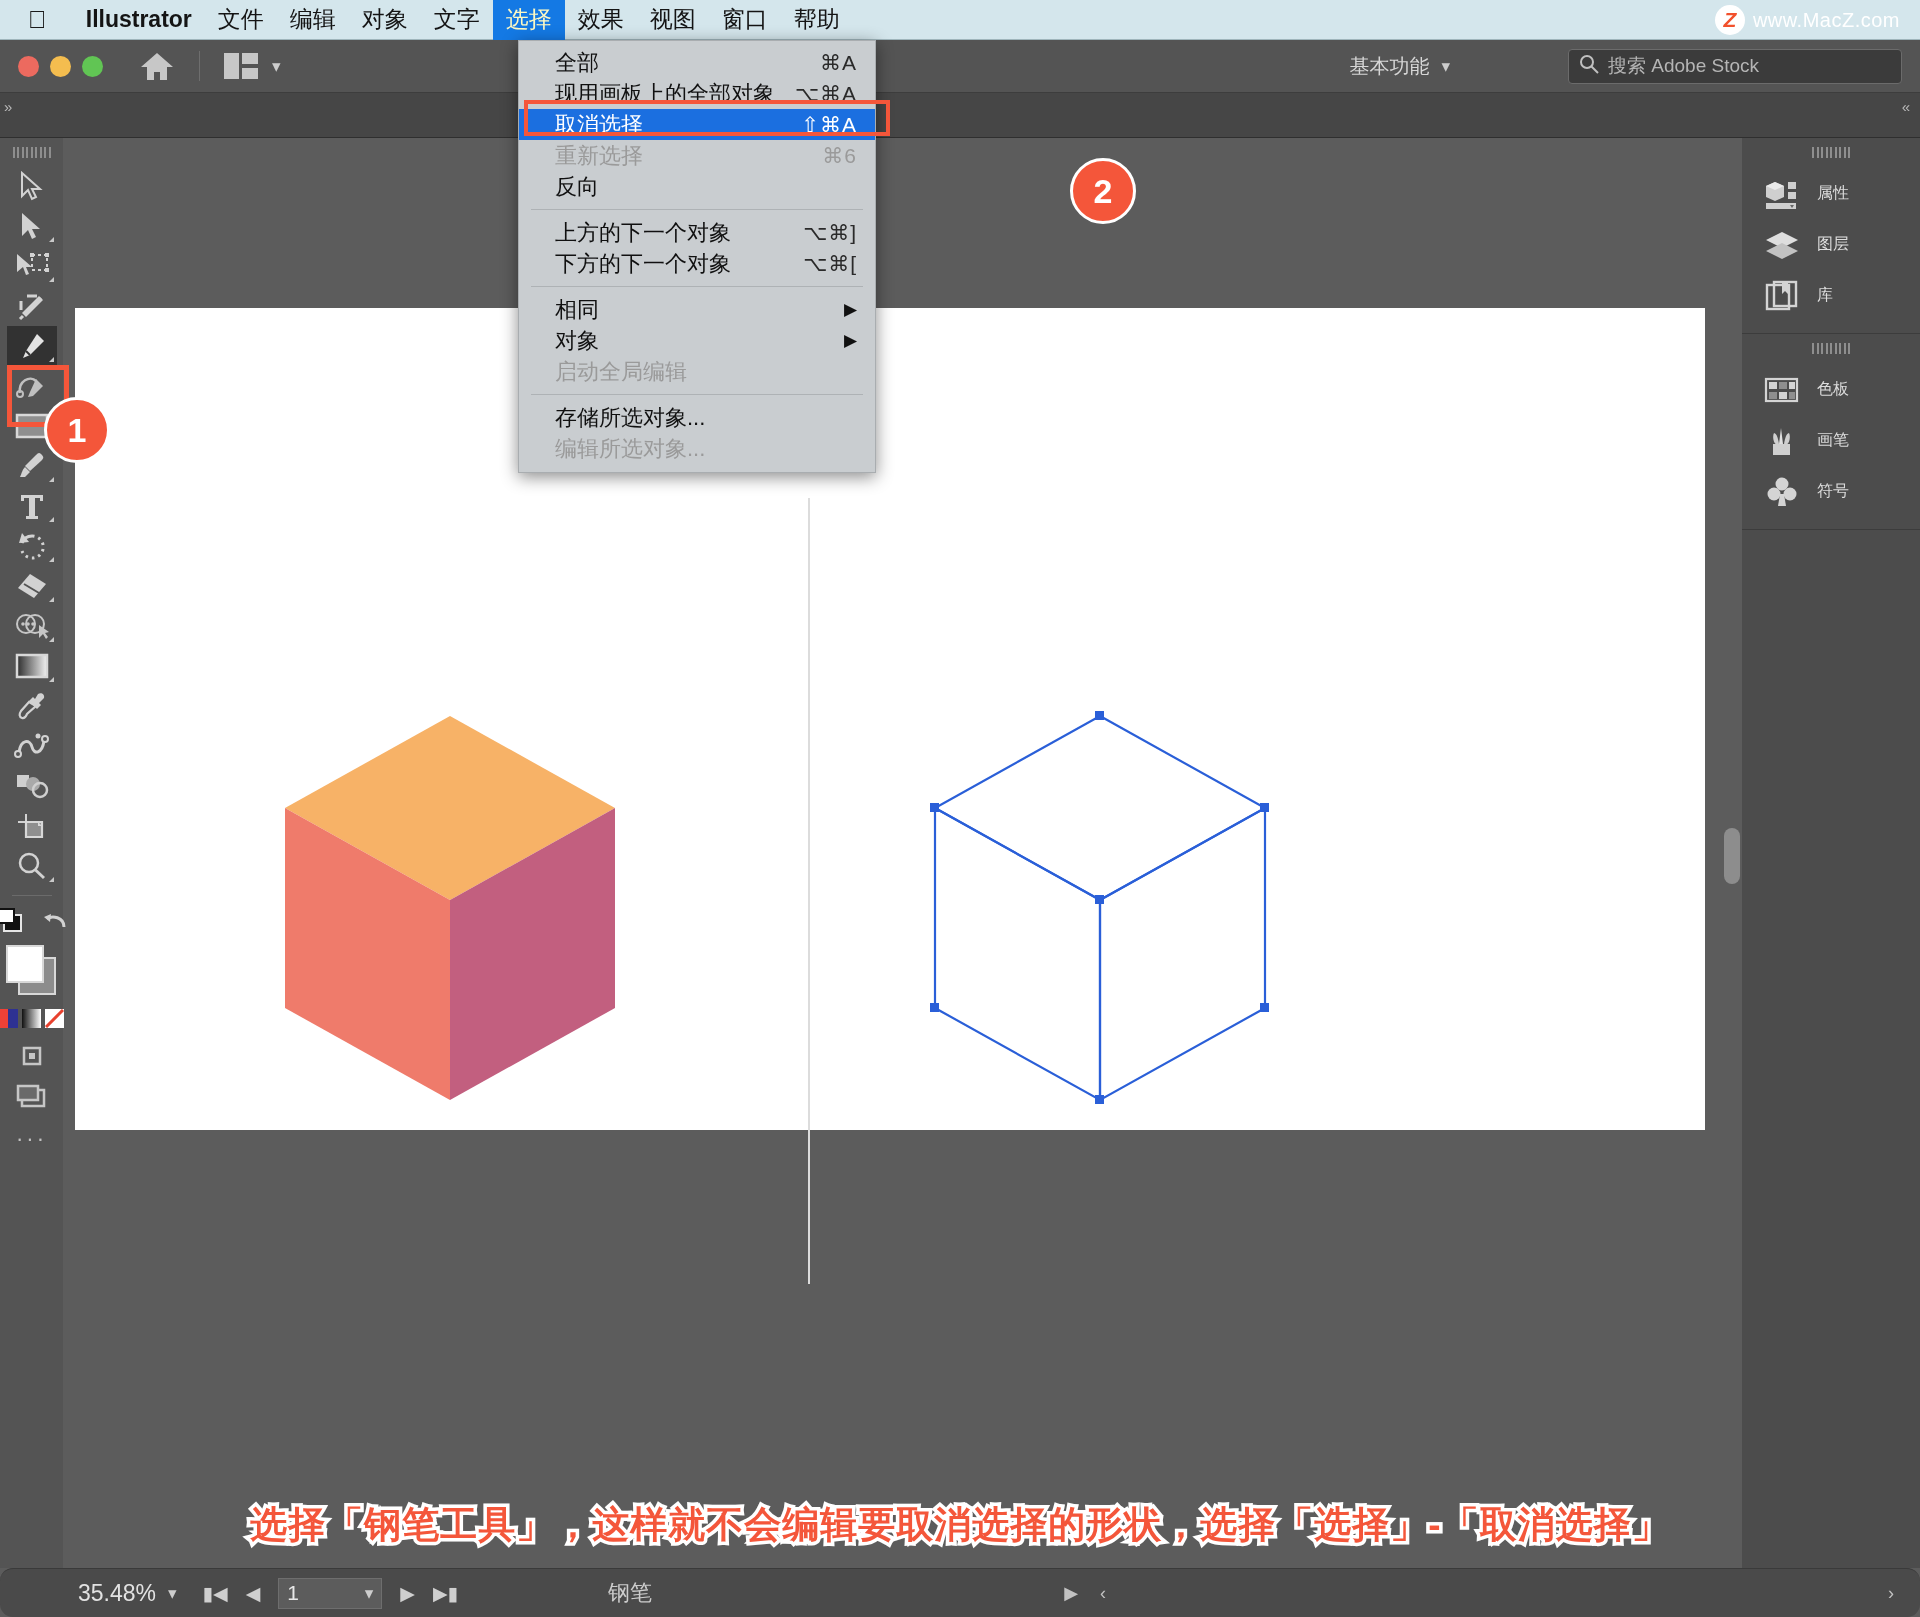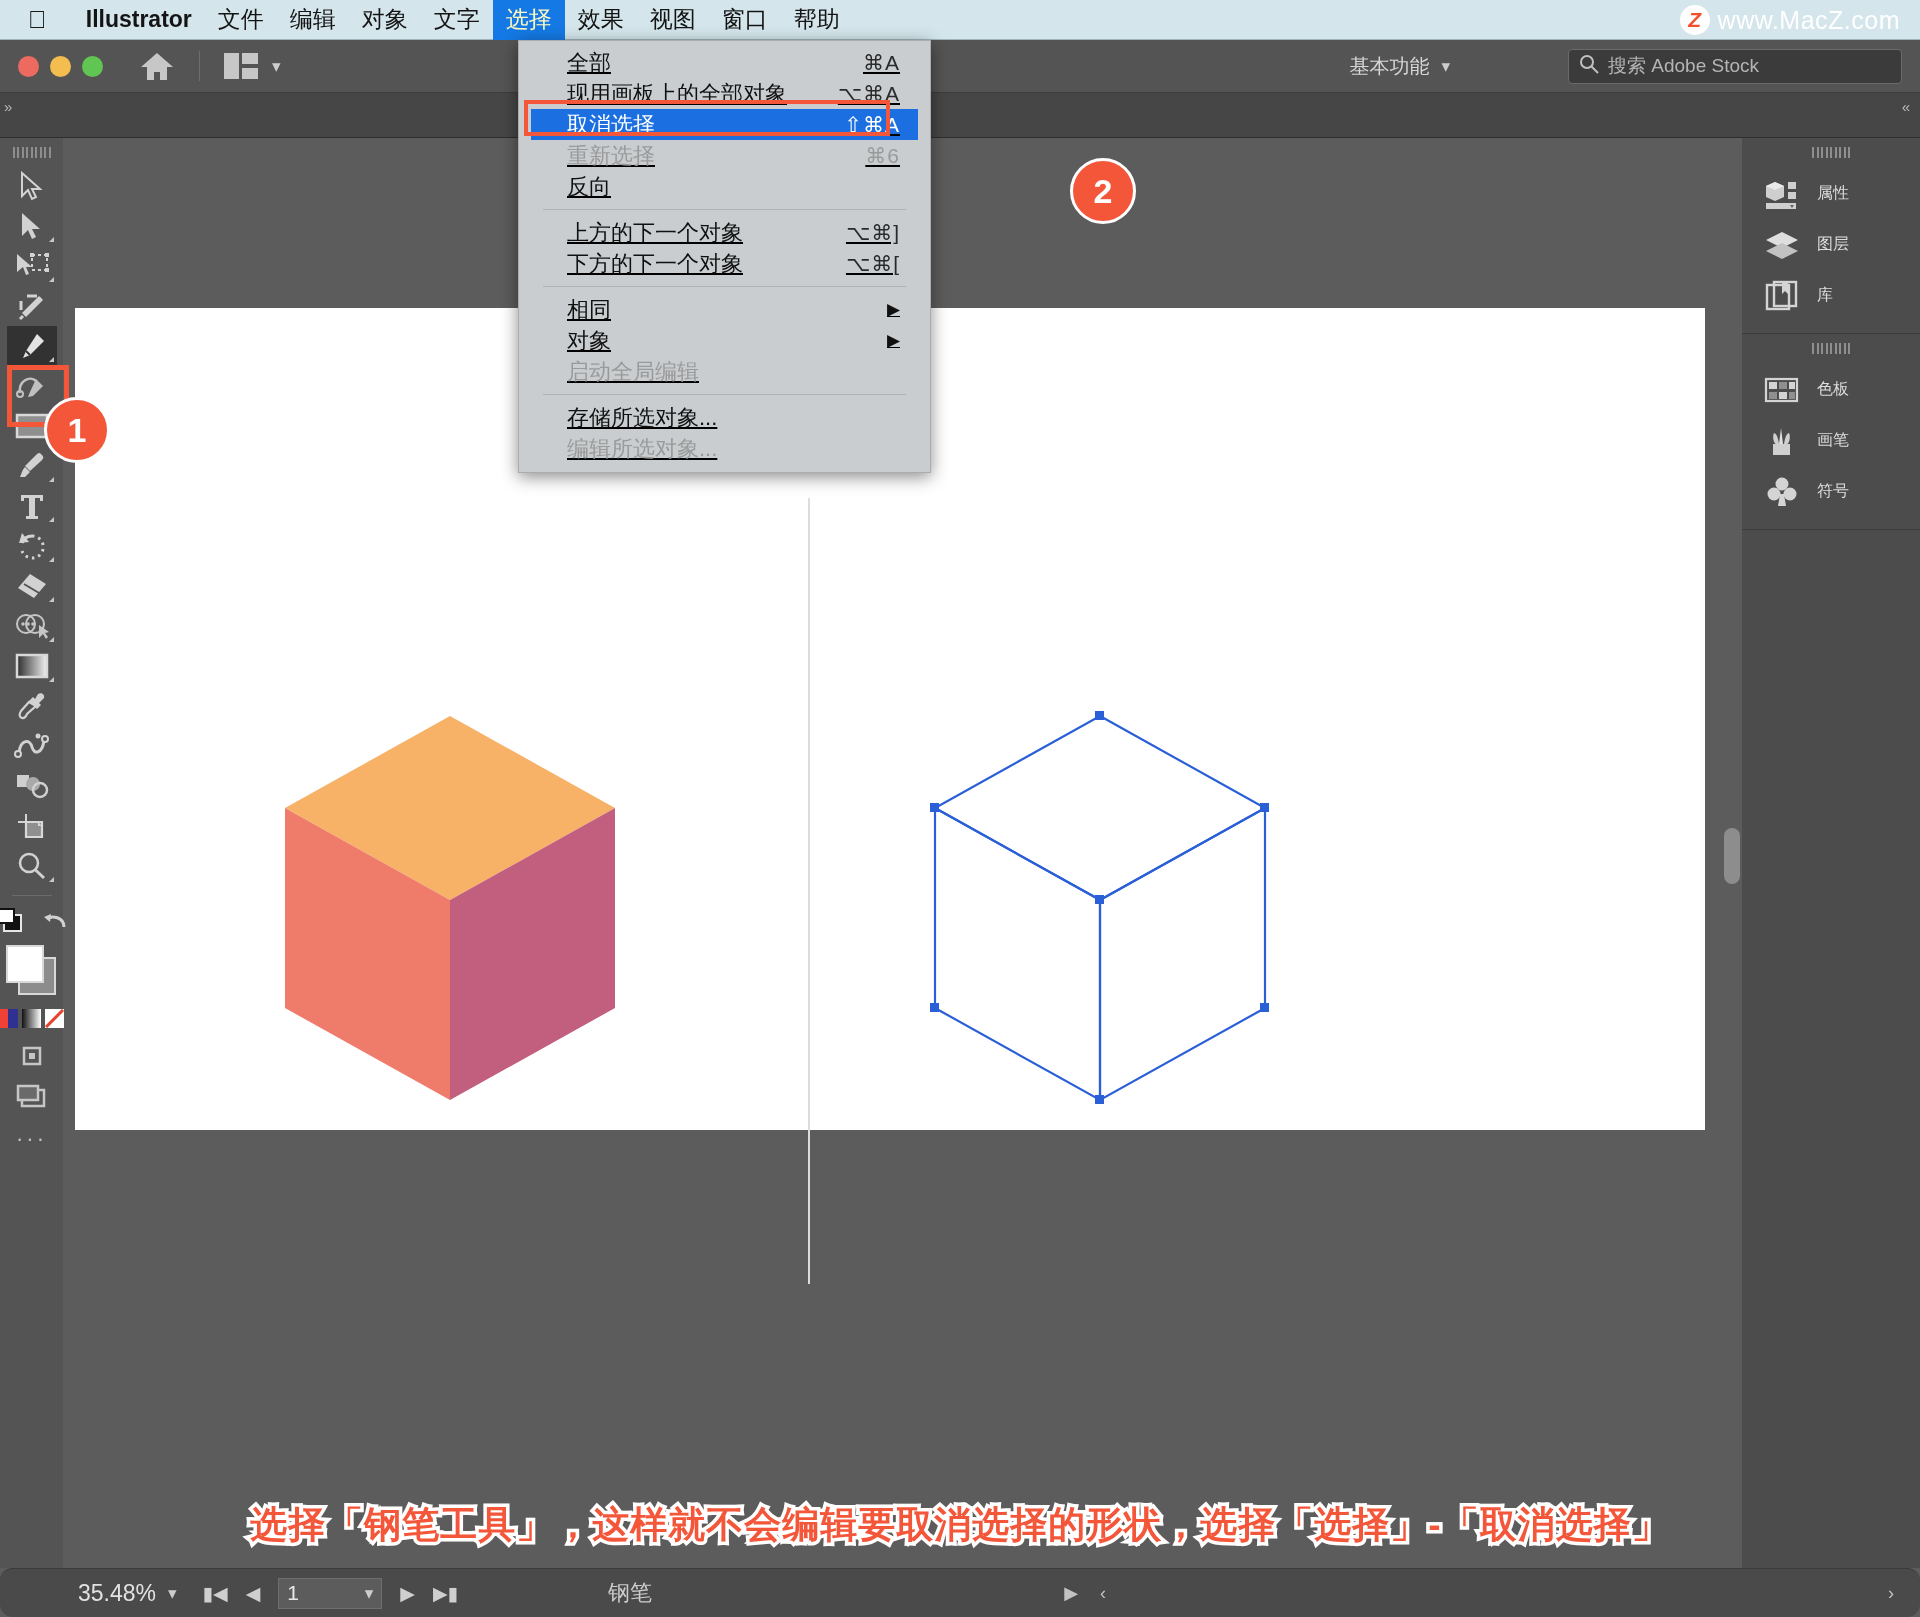--- a/index.html
+++ b/index.html
@@ -29,21 +29,21 @@
   #macz {
     position: absolute; right: 20px; top: 0; height: 40px;
     display: flex; align-items: center; gap: 8px;
   }
   #macz .z-badge {
     width: 30px; height: 30px; border-radius: 50%; background: #fff;
     color: #f2512c; font-weight: bold; font-size: 21px;
     display: flex; align-items: center; justify-content: center;
     font-style: italic;
   }
-  #macz .z-text { color: #fff; font-size: 25px; letter-spacing: .5px; }
+  #macz .z-text { color: #fff; font-size: 20px; letter-spacing: .5px; }
 
   
   #appbar {
     position: absolute; left: 0; top: 40px; width: 1920px; height: 53px;
     background: #545454; display: flex; align-items: center;
     border-bottom: 1px solid #3d3d3d;
     z-index: 40;
   }
   .traffic { display: flex; gap: 11px; margin-left: 18px; }
   .tl { width: 21px; height: 21px; border-radius: 50%; }
@@ -175,26 +175,25 @@
   }
   .sb-tool { margin-left: 150px; color: #cccccc; font-size: 22px; }
   .sb-right { margin-left: auto; display: flex; align-items: center; gap: 22px; margin-right: 26px; color: #c2c2c2; font-size: 18px; }
   .hscroll {
     position: absolute; left: 900px; bottom: 56px; width: 640px; height: 13px;
   }
   .hscroll .thumb { width: 220px; height: 13px; background: #8d8d8d; border-radius: 7px; margin-left: 190px;}
 
   
   #dropdown {
-    position: absolute; left: 518px; top: 40px; width: 413px;
+    position: absolute; left: 518px; top: 40px; width: 358px;
     background: #c9cdd0; z-index: 70;
     box-shadow: 0 4px 16px rgba(0,0,0,.45);
     border: 1px solid #a9adb0;
-    padding: 6px 12px 8px;
-    text-decoration: underline;
+    padding: 6px 0 8px;
   }
   .mi {
     height: 31px; display: flex; align-items: center;
     padding: 0 18px 0 36px; color: #101010; font-size: 22px;
     justify-content: space-between; white-space: nowrap;
   }
   .mi .sc { color: #2a2a2a; font-size: 21px; letter-spacing: 1px; }
   .mi.disabled { color: #9a9a9a; }
   .mi.disabled .sc { color: #9a9a9a; }
   .mi.hl { background: #1b6fe0; color: #fff; }

